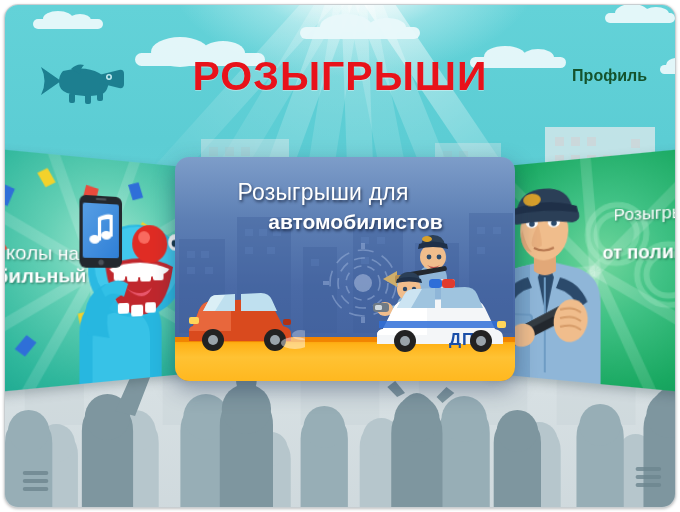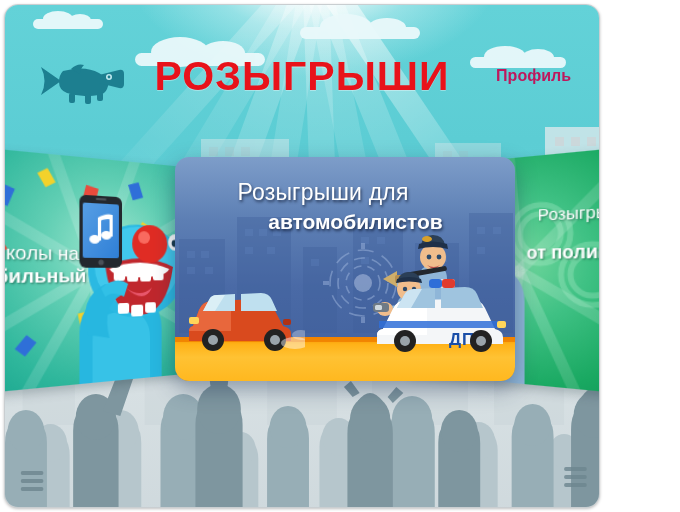--- a/index.html
+++ b/index.html
@@ -7,21 +7,21 @@
 
   #stage{
     position:relative;
     width:680px;height:512px;
     overflow:hidden;
     background:#ffffff;
   }
 
   
   .frame{
-    position:absolute;left:4px;top:4px;width:596px;height:504px;
+    position:absolute;left:4px;top:4px;width:672px;height:504px;
     border-radius:14px;
     border:1px solid #c9ced1;
     box-sizing:border-box;
     overflow:hidden;
     background:#dfe6e8;
     box-shadow:0 1px 3px rgba(0,0,0,.25);
   }
 
   
   .sky{
@@ -66,21 +66,21 @@
   
   .main-title{
     position:absolute;left:0;top:48px;width:100%;
     text-align:center;
     font-size:41px;font-weight:bold;letter-spacing:1px;
     color:#e8121a;
     text-shadow:0 1px 0 rgba(255,255,255,.35);
   }
   .profile-link{
     position:absolute;right:28px;top:62px;
-    font-size:16px;font-weight:bold;color:#be185d;
+    font-size:16px;font-weight:bold;color:#14532d;
     cursor:pointer;
   }
 
   
   .bldg{position:absolute;background:rgba(232,236,238,.72);}
   .bldg .w{position:absolute;background:rgba(205,212,216,.8);width:9px;height:9px;}
 
   
   .ground{
     position:absolute;left:0;top:300px;width:100%;height:212px;

